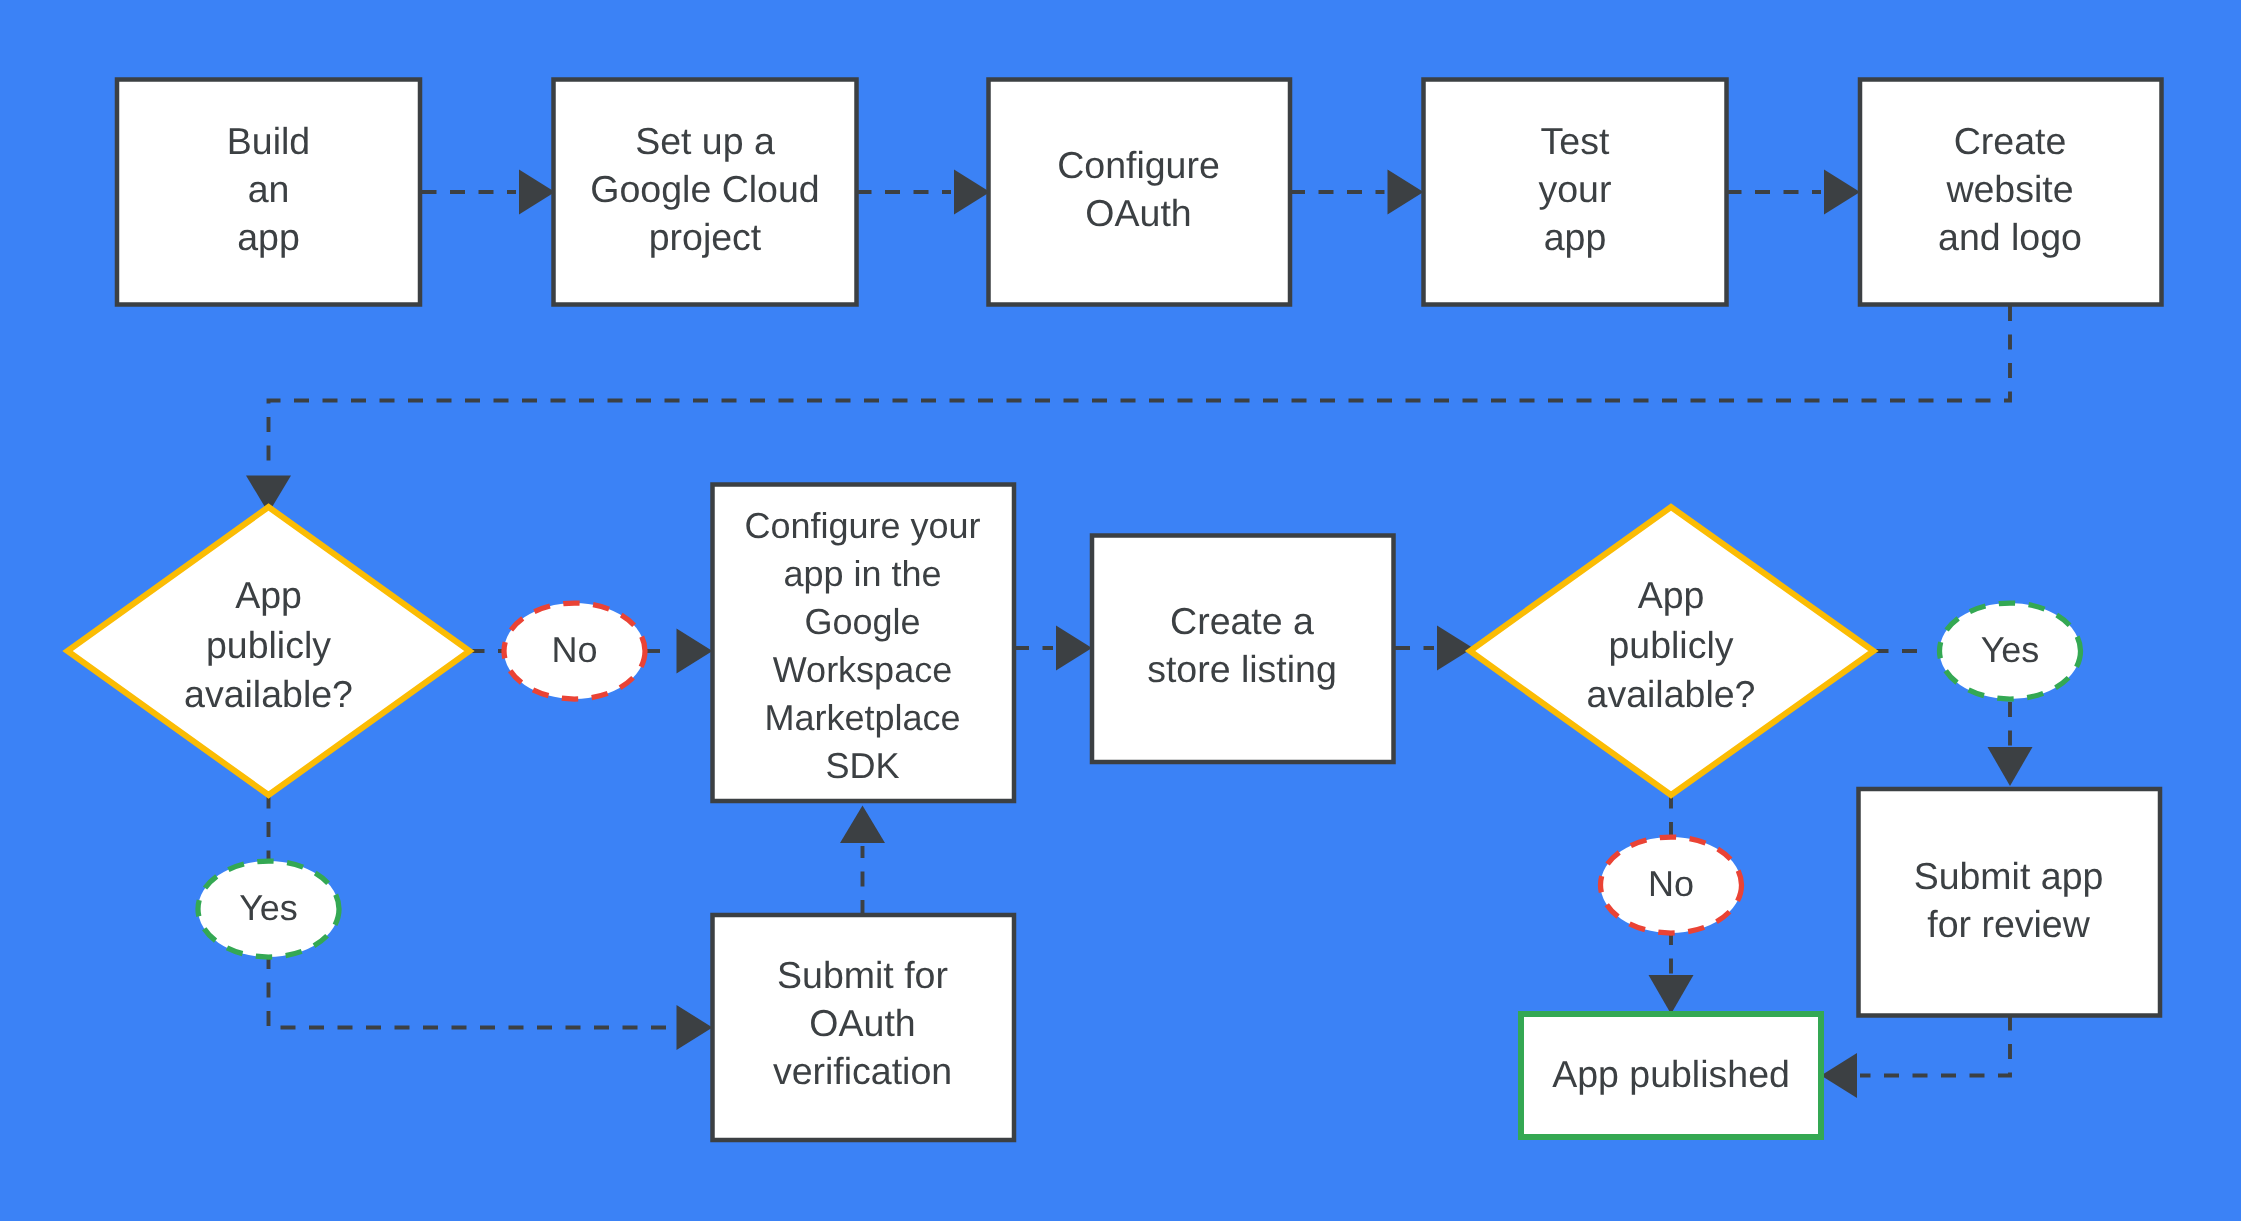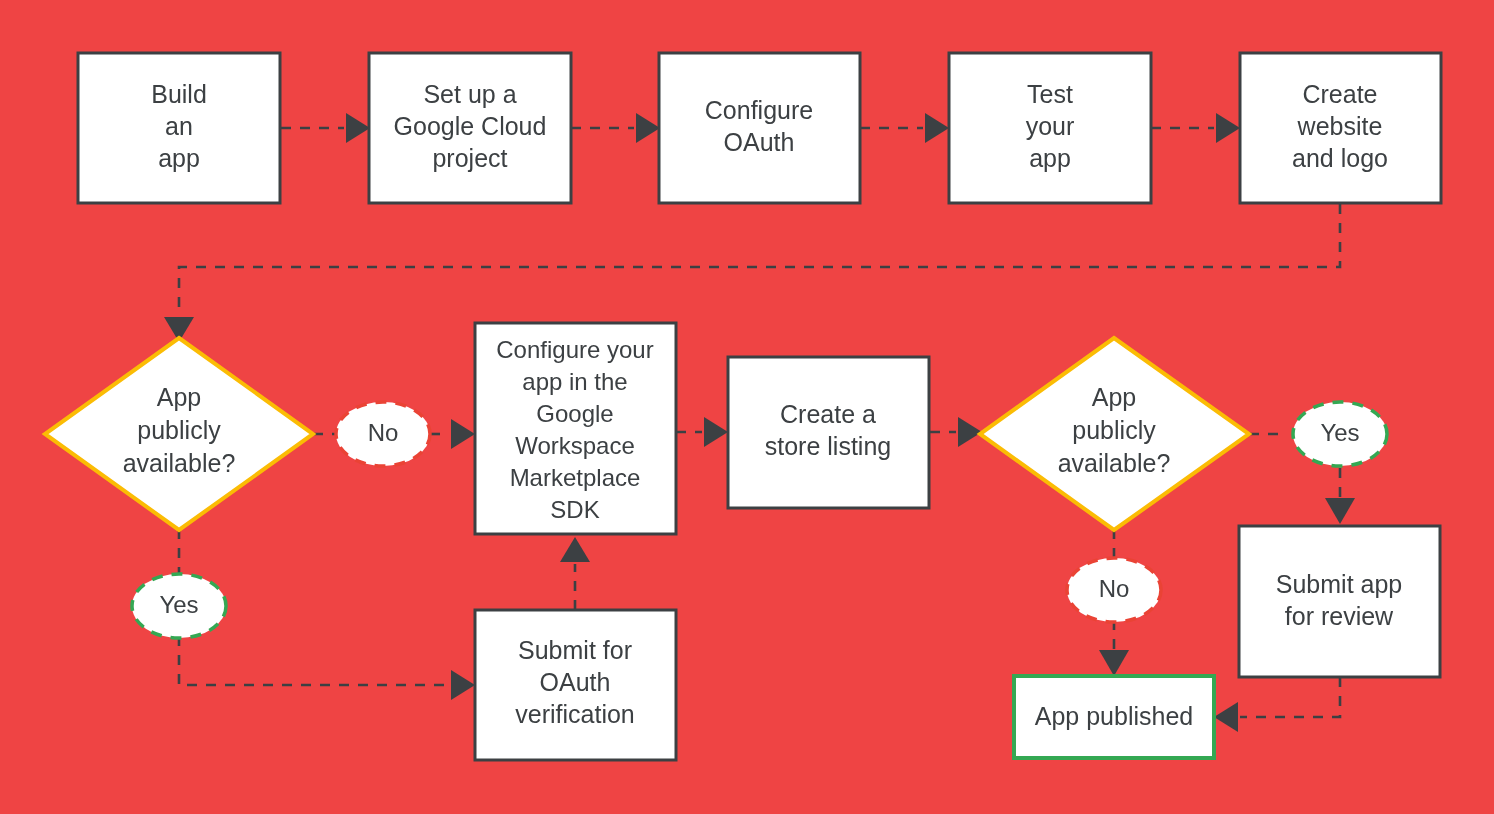--- a/index.html
+++ b/index.html
@@ -10,21 +10,21 @@
   body {
     width: 1494px;
     height: 814px;
     font-family: "Liberation Sans", sans-serif;
     overflow: hidden;
   }
   #flow-root {
     position: relative;
     width: 1494px;
     height: 814px;
-    background: #ef4444;
+    background: #3b82f6;
   }
   svg#flow-svg {
     position: absolute;
     top: 0;
     left: 0;
     width: 1494px;
     height: 814px;
     display: block;
   }
   .node-rect {

